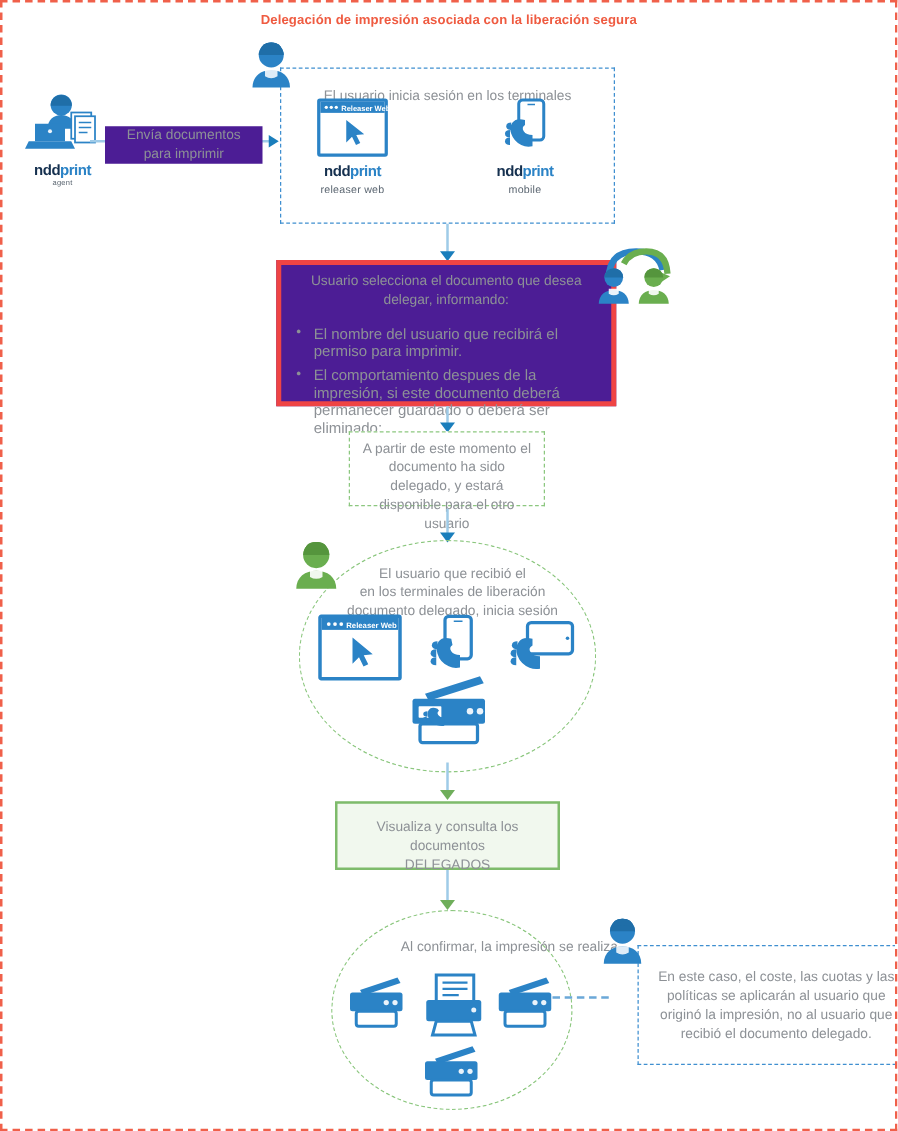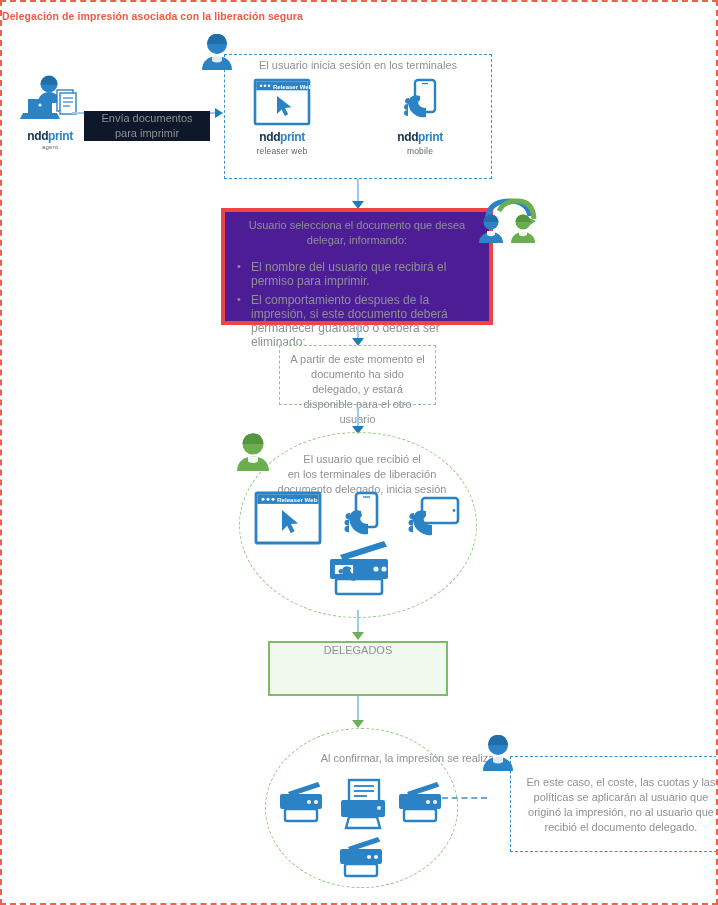--- a/index.html
+++ b/index.html
@@ -14,21 +14,21 @@
     background:#ffffff;
     overflow:hidden;
     box-sizing:border-box;
     border:2px dashed #f0604a;
   }
   .abs{position:absolute;}
 
   
   #title{
     left:0; right:0; top:8px;
-    text-align:left;
+    text-align:center;
     font-size:10.5px;
     font-weight:bold;
     color:#ef5b41;
     letter-spacing:.1px;
   }
 
   
   .txt{
     color:#8d9196;
     font-size:11px;
@@ -154,38 +154,38 @@
     <div class="logo-wrap" style="margin-top:2px;">
       <div class="logo-line">
         <span class="logo-ndd">ndd</span><span class="logo-print">print</span>
       </div>
       <div class="logo-sub-sm">agent</div>
     </div>
   </div>
 
   <div class="abs hline" style="left:70px; top:110px; width:145px;"></div>
   <div class="abs arrow-right" style="left:213px; top:106px;"></div>
-  <div class="abs txt" style="left:82px; top:109px; width:122px; background:#0f172a; padding:0 2px;">
+  <div class="abs txt" style="left:82px; top:99px; width:122px; background:#4c1d95; padding:0 2px;">
     <div>Envía documentos</div>
     <div>para imprimir</div>
   </div>
 
   <div class="abs box-dash-blue" style="left:222px; top:52px; width:268px; height:125px;"></div>
 
   <div class="abs" style="left:193px; top:28px;">
     <svg width="44" height="44" viewBox="0 0 44 44">
       <circle cx="22" cy="14" r="10" fill="#2b83c6"></circle>
       <path d="M22 4 a10 10 0 0 1 10 10 h-20 A10 10 0 0 1 22 4Z" fill="#1f6ea8"></path>
       <path d="M13.5 11 q3 -2 8.5 -2 q5.5 0 8.5 2 q0 -7 -8.5 -7 q-8.5 0 -8.5 7Z" fill="#1f6ea8"></path>
       <path d="M7 40 c0-9 6.8-14 15-14 s15 5 15 14 z" fill="#2b83c6"></path>
       <path d="M17 26 h10 v5 q-5 3 -10 0 z" fill="#ffffff" opacity=".85"></path>
     </svg>
   </div>
 
-  <div class="abs txt" style="left:230px; top:56px; width:252px;">El usuario inicia sesión en los terminales</div>
+  <div class="abs txt" style="left:230px; top:68px; width:252px;">El usuario inicia sesión en los terminales</div>
 
   <div class="abs" style="left:243px; top:76px; width:74px;">
     <div style="display:flex;justify-content:center;">
       <svg width="58" height="48" viewBox="0 0 58 48">
         <rect x="2" y="2" width="54" height="44" fill="#ffffff" stroke="#2b83c6" stroke-width="2.6" rx="1"></rect>
         <rect x="3.3" y="3.3" width="51.4" height="9" fill="#2b83c6"></rect>
         <circle cx="8" cy="7.8" r="1.3" fill="#ffffff"></circle>
         <circle cx="12" cy="7.8" r="1.3" fill="#ffffff"></circle>
         <circle cx="16" cy="7.8" r="1.3" fill="#ffffff"></circle>
         <text x="20" y="10.6" font-family="Liberation Sans, sans-serif" font-size="6" font-weight="bold" fill="#ffffff">Releaser Web</text>
@@ -322,20 +322,21 @@
       <path d="M28 28 q-5 -2 -7 1 q-2 3 0 6.5 q2 4 7 5.6 q3 1 5.4 0.4 l0 -6.6 q-3.4 0 -4.8 -2 q-1.4 -2 0.6 -3.4 z" fill="#2b83c6"></path>
       <path d="M20 30 q-3.4 0 -3.4 2.2 q0 2.2 3.4 2.2 z" fill="#2b83c6"></path>
       <path d="M19.4 34.4 q-3.4 0 -3.4 2.2 q0 2.2 3.4 2.2 z" fill="#2b83c6"></path>
     </svg>
   </div>
 
   <div class="abs vline" style="left:355px; top:608px; height:24px;"></div>
   <div class="abs arrow-down-green" style="left:350px; top:630px;"></div>
 
   <div class="abs box-solid-green" style="left:266px; top:639px; width:180px; height:55px;">
+    <div class="txt" style="padding-top:12px;">Visualiza y consulta los documentos</div>
     <div class="txt">DELEGADOS</div>
   </div>
 
   <div class="abs vline" style="left:355px; top:694px; height:26px;"></div>
   <div class="abs arrow-down-green" style="left:350px; top:718px;"></div>
 
   <div class="abs ellipse-dash-green" style="left:263px; top:726px; width:193px; height:160px;"></div>
 
   <div class="abs txt" style="left:268px; top:749px; width:183px;margin-left:46px;">Al confirmar, la impresión se realiza</div>
 

